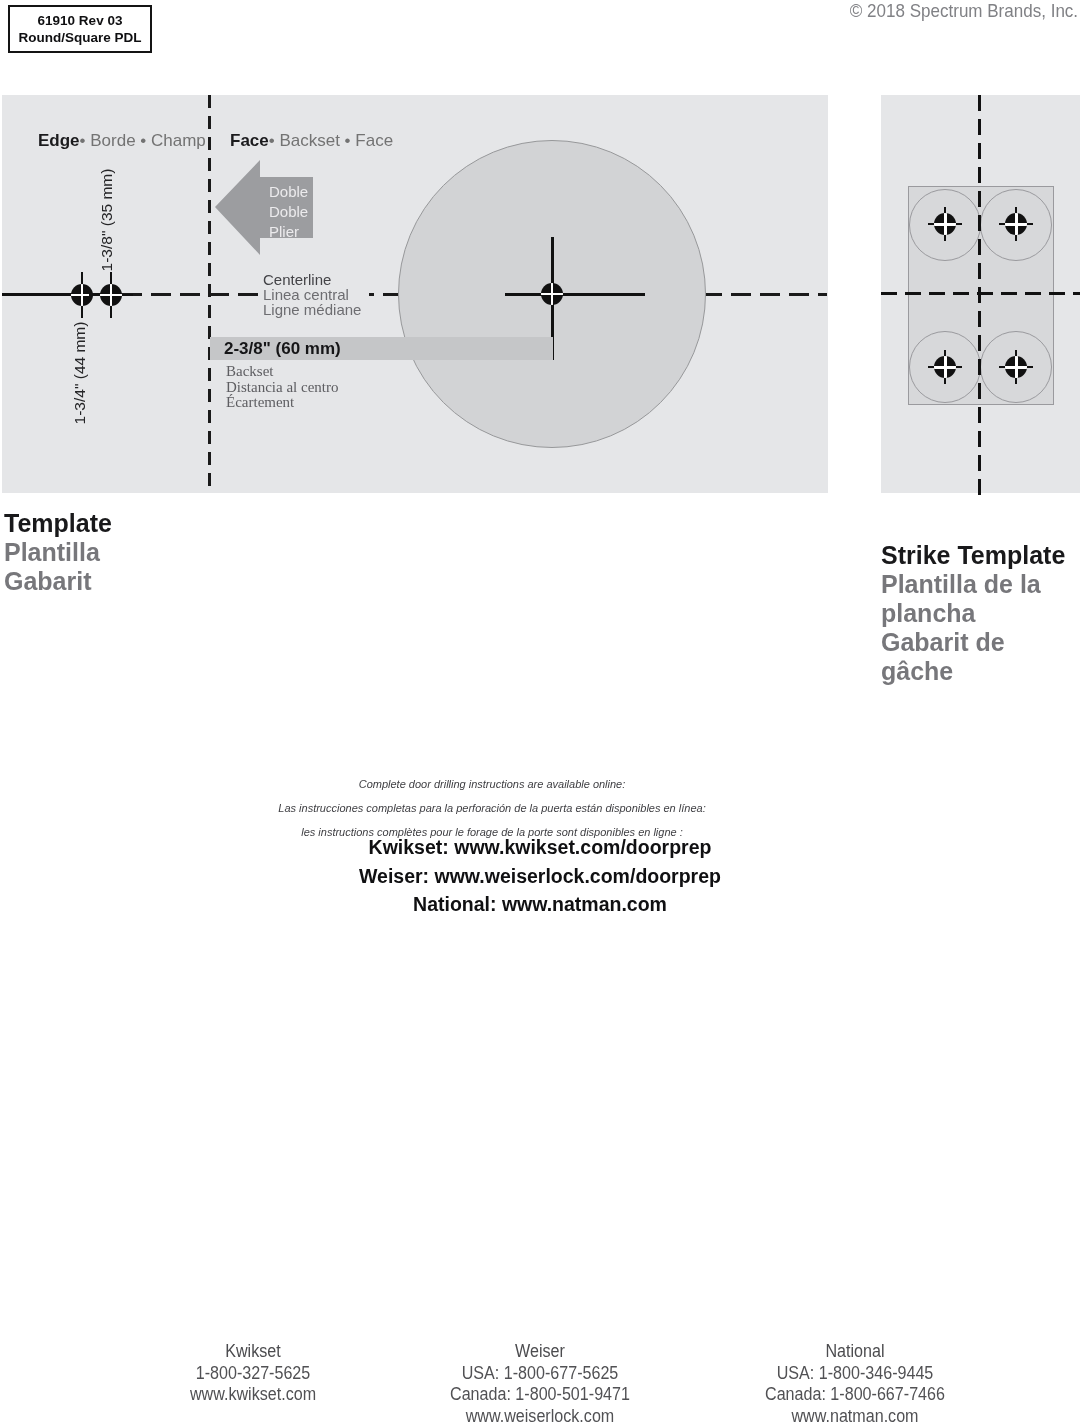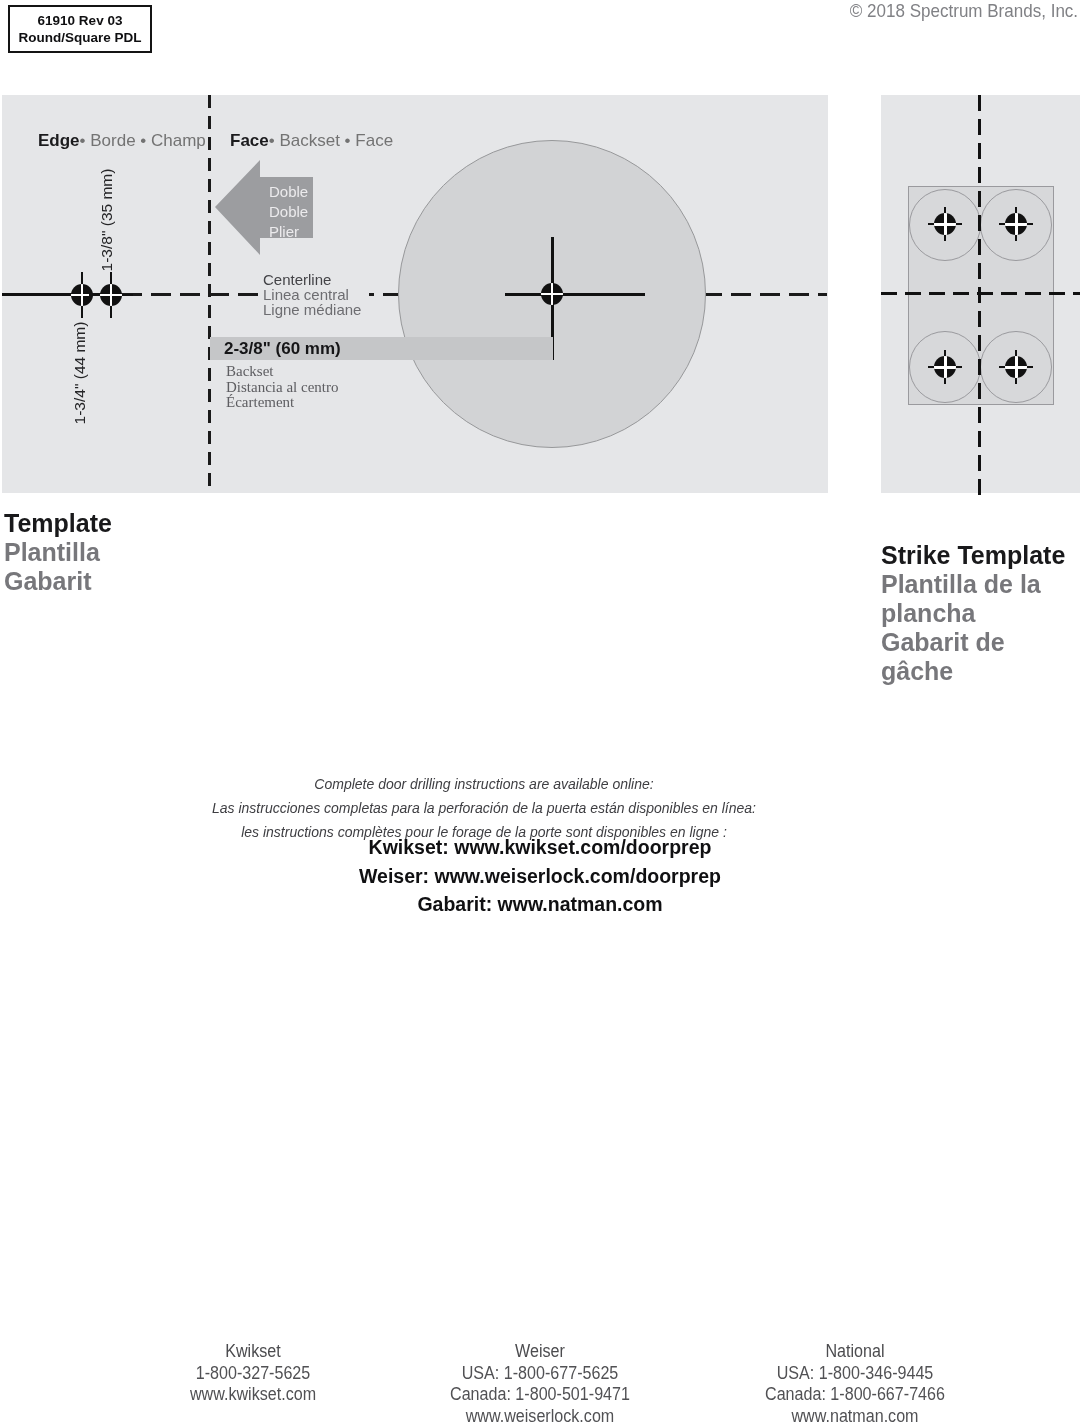--- a/index.html
+++ b/index.html
@@ -72,21 +72,21 @@
 
   
   .heading{font-size:25px;font-weight:700;line-height:29px;}
   .heading .dark{color:#19191b;}
   .heading .gray{color:#77777b;}
   #strike-heading{width:186px;margin-top:32px;}
   #strike-heading .nowrap{white-space:nowrap;}
 
   
   .online-lines{left:0;top:772px;width:968px;text-align:center;font-style:italic;
-                font-size:14px;line-height:24px;color:#3e3e42;}
+                font-size:11px;line-height:24px;color:#3e3e42;padding-left:8px;}
   .url-lines{left:0;top:833px;width:1080px;text-align:center;
              font-size:19.5px;line-height:28.5px;color:#101012;font-weight:bold;}
 
   
   .foot-col{top:1341px;width:240px;text-align:center;font-size:17.5px;line-height:21.7px;
             color:#515154;transform:scaleX(0.92);transform-origin:center top;}
   .foot-col .brand{color:#4c4c4f;}
 </style>
 </head>
 <body>
@@ -228,21 +228,21 @@
 
 <div class="abs online-lines">
   <div>Complete door drilling instructions are available online:</div>
   <div>Las instrucciones completas para la perforación de la puerta están disponibles en línea:</div>
   <div>les instructions complètes pour le forage de la porte sont disponibles en ligne :</div>
 </div>
 
 <div class="abs url-lines">
   <div>Kwikset: www.kwikset.com/doorprep</div>
   <div>Weiser: www.weiserlock.com/doorprep</div>
-  <div>Gabarit: www.natman.com</div>
+  <div>National: www.natman.com</div>
 </div>
 
 <div class="abs foot-col" style="left:133px;">
   <div class="brand">Kwikset</div>
   <div>1-800-327-5625</div>
   <div>www.kwikset.com</div>
 </div>
 
 <div class="abs foot-col" style="left:420px;">
   <div class="brand">Weiser</div>

